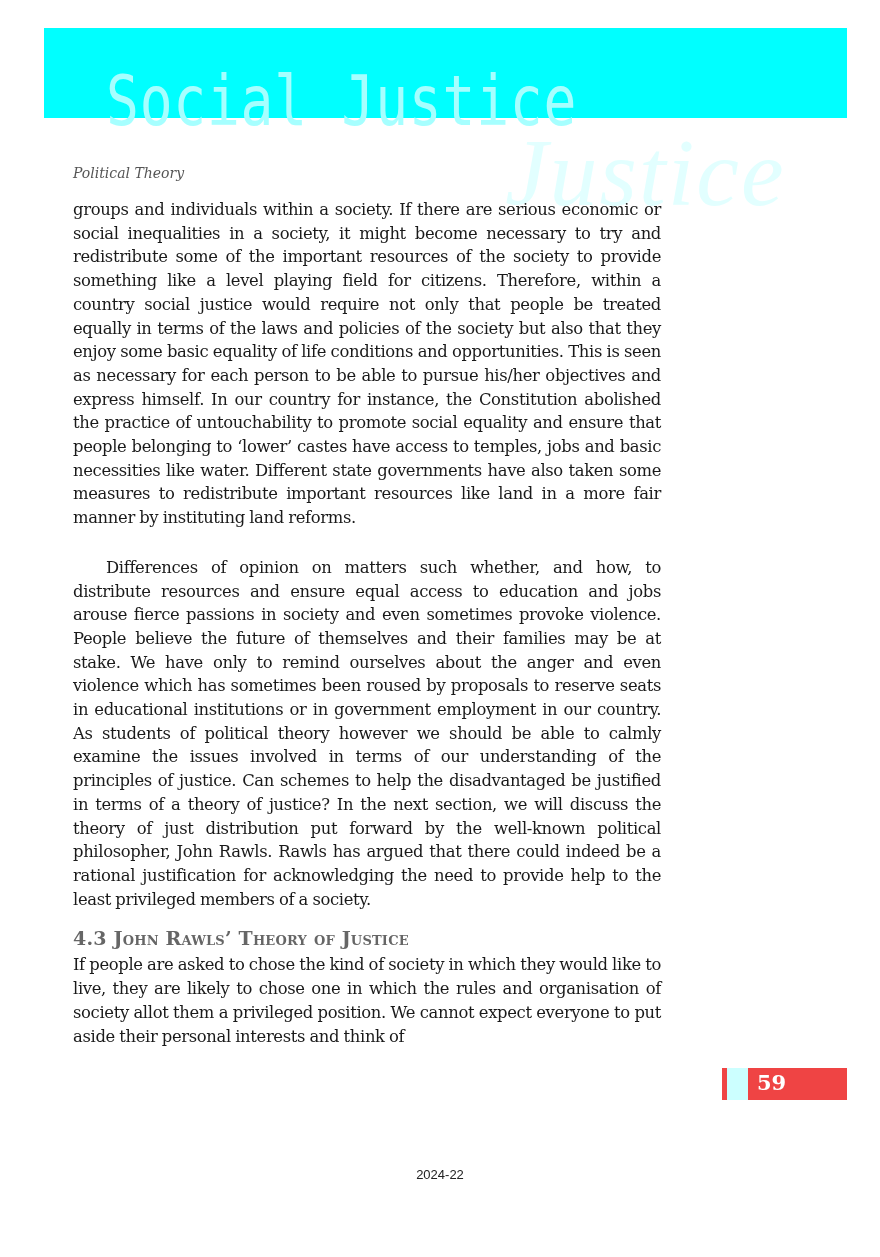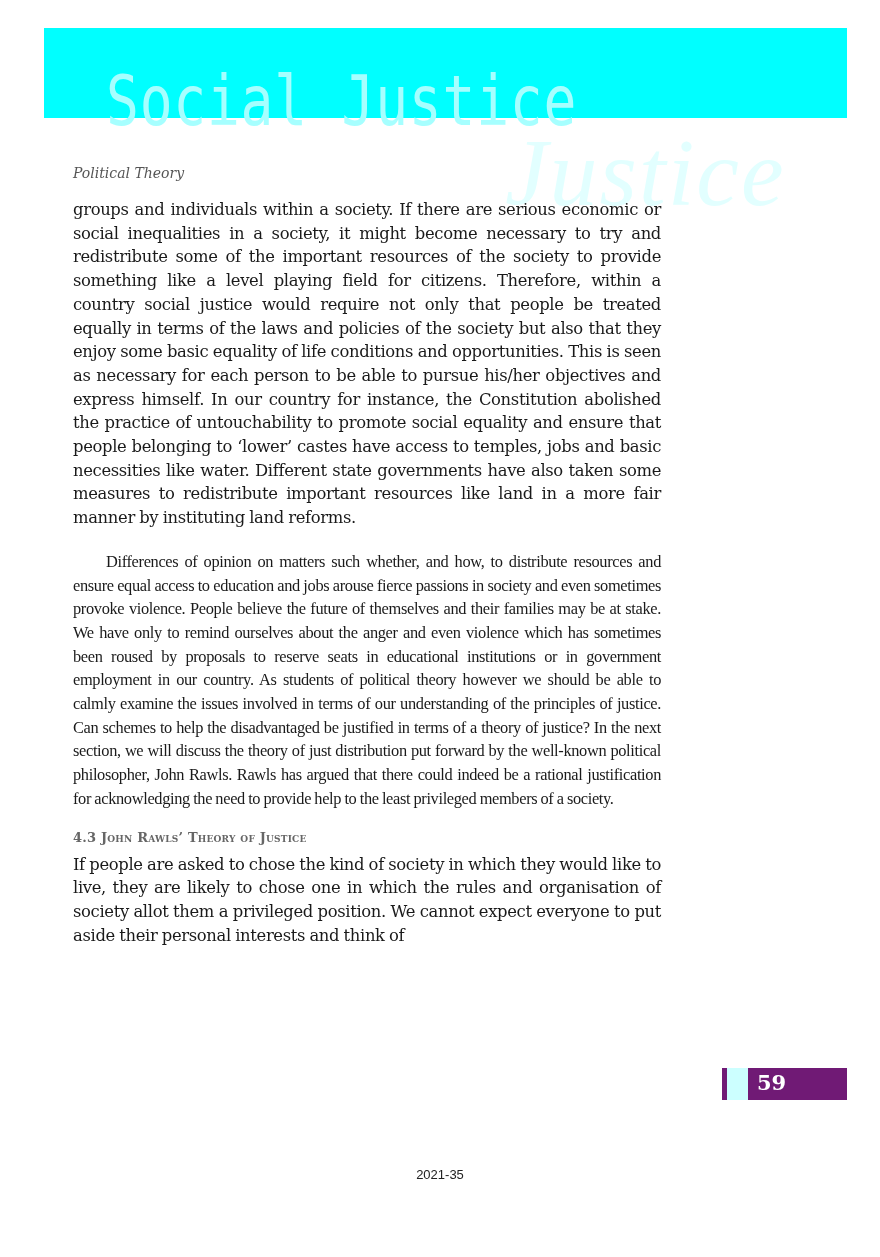--- a/index.html
+++ b/index.html
@@ -3,24 +3,24 @@
 <meta charset="utf-8">
 <style>
   html, body { margin: 0; padding: 0; background: #ffffff; }
   body { width: 880px; height: 1257px; position: relative; overflow: hidden; font-family: "DejaVu Serif", serif; color: #1a1a1a; }
   .banner { position: absolute; left: 44px; top: 28px; width: 803px; height: 90px; background: #00ffff; }
   .banner-title { position: absolute; left: 106px; top: 66px; font-family: "DejaVu Sans Mono", monospace; font-size: 70px; font-weight: normal; color: #a6ffff; letter-spacing: 1px; transform: scaleX(0.78); transform-origin: left top; line-height: 1; white-space: nowrap; }
   .watermark { position: absolute; left: 505px; top: 125px; font-family: Liberation Serif, serif; font-style: italic; font-size: 96px; color: #e2ffff; line-height: 1; white-space: nowrap; letter-spacing: 2px; }
   .running-head { position: absolute; left: 73px; top: 165px; font-family: "DejaVu Serif", serif; font-style: italic; font-size: 14px; color: #555; }
   .content { position: absolute; left: 73px; top: 198px; width: 588px; }
   .para { margin: 0; font-family: "DejaVu Serif", serif; font-size: 16.4px; line-height: 23.7px; text-align: justify; letter-spacing: -0.35px; word-spacing: -0.5px; }
-  .para.indent { text-indent: 33px; margin-top: 20px; font-family: Liberation Serif, serif; }
-  .heading { margin: 12px 0 0 0; font-family: "DejaVu Serif", serif; font-weight: bold; font-size: 13px; color: #666666; font-variant: small-caps; letter-spacing: 0.2px; line-height: 30px; }
+  .para.indent { text-indent: 33px; margin-top: 26px; }
+  .heading { margin: 12px 0 0 0; font-family: "DejaVu Serif", serif; font-weight: bold; font-size: 19px; color: #666666; font-variant: small-caps; letter-spacing: 0.2px; line-height: 30px; }
   .para.after-head { }
-  .page-num-box { position: absolute; left: 722px; top: 1068px; width: 125px; height: 32px; background: #701a75; }
+  .page-num-box { position: absolute; left: 722px; top: 1068px; width: 125px; height: 32px; background: #ef4444; }
   .page-num-strip { position: absolute; left: 5px; top: 0; width: 21px; height: 32px; background: #ccffff; }
   .page-num { position: absolute; left: 35px; top: 2px; font-family: "DejaVu Serif", serif; font-weight: bold; font-size: 21px; color: #ffffff; }
   .footer { position: absolute; left: 0; width: 880px; top: 1167px; text-align: center; font-family: "Liberation Sans", sans-serif; font-size: 13px; color: #222; }
 </style>
 </head>
 <body>
 
 <div class="banner"></div>
 <div class="banner-title">Social Justice</div>
 <div class="watermark">Justice</div>
@@ -31,13 +31,13 @@
   <p class="para indent">Differences of opinion on matters such whether, and how, to distribute resources and ensure equal access to education and jobs arouse fierce passions in society and even sometimes provoke violence. People believe the future of themselves and their families may be at stake.  We have only to remind ourselves about the anger and even violence which has sometimes been roused by proposals to reserve seats in educational institutions or in government employment in our country. As students of political theory however we should be able to calmly examine the issues involved in terms of our understanding of the principles of justice. Can schemes to help the disadvantaged be justified in terms of a theory of justice? In the next section, we will discuss the theory of just distribution put forward by the well-known political philosopher, John Rawls. Rawls has argued that there could indeed be a rational justification for acknowledging the need to provide help to the least privileged members of a society.</p>
   <h2 class="heading">4.3 John Rawls’ Theory of Justice</h2>
   <p class="para after-head">If people are asked to chose the kind of society in which they would like to live, they are likely to chose one in which the rules and organisation of society allot them a privileged position. We cannot expect everyone to put aside their personal interests and think of</p>
 </div>
 
 <div class="page-num-box">
   <div class="page-num-strip"></div>
   <div class="page-num">59</div>
 </div>
 
-<div class="footer">2021-35</div>
+<div class="footer">2024-22</div>
 
 </body></html>

